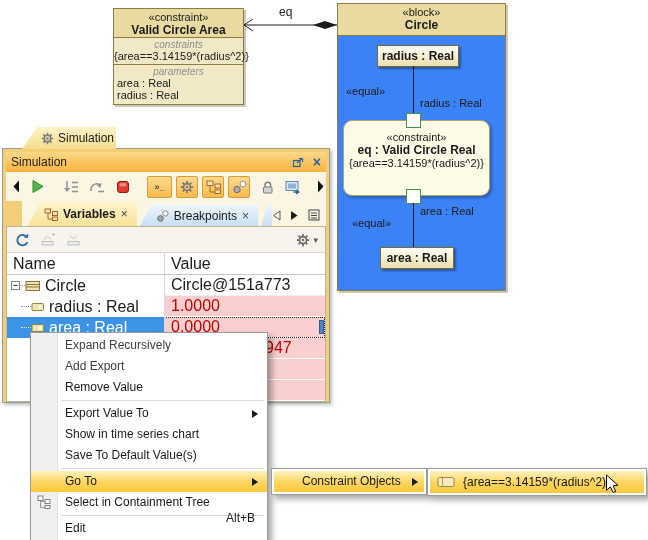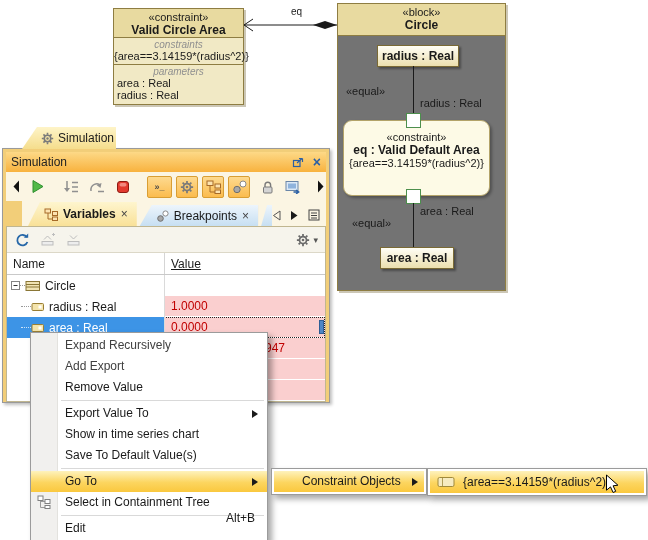--- a/index.html
+++ b/index.html
@@ -46,24 +46,24 @@
   .tab.inactive{height:21px;background:linear-gradient(#EDF5FC,#C7DFF2);filter:drop-shadow(0 0 1px #88AECB);margin-left:3px;}
   .tabx{font-size:12px;font-weight:normal;color:#444;}
   .tabsliver{width:11px;height:21px;margin-left:3px;clip-path:polygon(6px 0,100% 0,100% 100%,0 100%);
     background:linear-gradient(#EDF5FC,#C7DFF2);filter:drop-shadow(0 0 1px #88AECB);}
   .tabnav{margin-left:auto;display:flex;align-items:center;gap:9px;padding:0 6px 5px 0;}
   .panel{flex:1;background:#FFF;border:1px solid #C0B690;display:flex;flex-direction:column;box-sizing:border-box;}
   .toolbar2{height:25px;background:#F6F4EC;border-bottom:1px solid #DCD8C8;display:flex;align-items:center;
     padding:0 7px;gap:11px;flex:0 0 auto;}
   .t2spacer{flex:1;}
   .caret{font-size:9px;color:#555;margin-left:3px;}
-  .grid{flex:1;position:relative;background:#FFF;font-size:12px;overflow:hidden;}
+  .grid{flex:1;position:relative;background:#FFF;font-size:16px;overflow:hidden;}
   .ghead{height:21px;display:flex;border-bottom:1px solid #C9C9C9;align-items:center;}
   .colname{width:158px;padding-left:6px;border-right:1px solid #D5D5D5;box-sizing:border-box;height:100%;display:flex;align-items:center;}
-  .colval{flex:1;padding-left:6px;height:100%;display:flex;align-items:center;text-decoration:underline;}
+  .colval{flex:1;padding-left:6px;height:100%;display:flex;align-items:center;}
   .row{height:21px;display:flex;}
   .cname{width:158px;border-right:1px solid #DADADA;box-sizing:border-box;display:flex;align-items:center;position:relative;}
   .cval{flex:1;display:flex;align-items:center;padding-left:6px;border-bottom:1px solid #F0F0F0;box-sizing:border-box;}
   .pink{background:#FACFCF;border-bottom:1px solid #FFF;}
   .red{color:#C00000;}
   .selname{background:#3D94E6;color:#FFF;}
   .rowsel{outline:1px dotted #222;outline-offset:-1px;}
   .dash{width:10px;border-top:1px dotted #999;}
   .thumb{position:absolute;right:1px;top:67px;width:5px;height:14px;background:#4E86C6;border:1px solid #2E5E96;box-sizing:border-box;}
 
@@ -104,39 +104,39 @@
       <div class="pline">area : Real</div>
       <div class="pline">radius : Real</div>
     </div>
   </div>
 
   <svg class="abs" style="left:242px;top:12px;" width="96" height="20">
     <line x1="2" y1="13" x2="95" y2="13" stroke="#1A1A1A" stroke-width="1"></line>
     <path d="M11 7 L2 13 L11 19" fill="none" stroke="#1A1A1A"></path>
     <polygon points="95,13 83,9 71,13 83,17" fill="#1A1A1A"></polygon>
   </svg>
-  <div class="dlabel" style="left:291px;top:6px;font-size:10px;">eq</div>
-
-  <div class="blk" style="left:337px;top:3px;width:167px;height:286px;background:#737373;">
+  <div class="dlabel" style="left:279px;top:6px;font-size:12px;">eq</div>
+
+  <div class="blk" style="left:337px;top:3px;width:167px;height:286px;background:#3b82f6;">
     <div class="blk-title" style="height:29px;border-bottom:1px solid #8E7D42;">
       <div class="stereo">«block»</div>
       <div class="bname">Circle</div>
     </div>
 
     <div class="part" style="left:39px;top:41px;width:80px;">
       <span>radius : Real</span>
     </div>
 
     <div class="vline" style="left:75px;top:62px;height:47px;"></div>
     <div class="dlabel" style="left:8px;top:81px;">«equal»</div>
     <div class="dlabel" style="left:82px;top:93px;">radius : Real</div>
 
     <div class="cbox">
       <div class="stereo">«constraint»</div>
-      <div class="bname">eq : Valid Default Area</div>
+      <div class="bname">eq : Valid Circle Real</div>
       <div class="expr">{area==3.14159*(radius^2)}</div>
     </div>
     <div class="port" style="left:68px;top:109px;"></div>
     <div class="port" style="left:68px;top:185px;"></div>
 
     <div class="vline" style="left:75px;top:199px;height:44px;"></div>
     <div class="dlabel" style="left:82px;top:201px;">area : Real</div>
     <div class="dlabel" style="left:14px;top:213px;">«equal»</div>
 
     <div class="part" style="left:42px;top:243px;width:72px;">
@@ -318,20 +318,21 @@
                 <rect x=".5" y=".5" width="8" height="8" fill="#FFF" stroke="#848484"></rect>
                 <path d="M2.5 4.5h4" stroke="#333"></path>
                 </svg>
               <span class="dash" style="width:5px;"></span>
               <svg width="16" height="12">
                 <rect x="1" y="1.5" width="13.5" height="9" fill="#F0E4B4" stroke="#8A7636"></rect>
                 <path d="M1 4.5h13.5M1 7h13.5" stroke="#8A7636"></path>
                 </svg>
               <span style="margin-left:4px;">Circle</span>
             </span>
+            <span class="cval">Circle@151a773</span>
           </div>
           <div class="row">
             <span class="cname">
               <span class="dash" style="margin-left:14px;"></span>
               <svg width="14" height="10">
                 <rect x="1" y="1.5" width="11.5" height="7" rx="1" fill="#F4E4AC" stroke="#9A7F34"></rect>
                 <rect x="7.5" y="3.5" width="3" height="3" fill="#FFF"></rect>
                 </svg>
               <span style="margin-left:4px;">radius : Real</span>
             </span>

